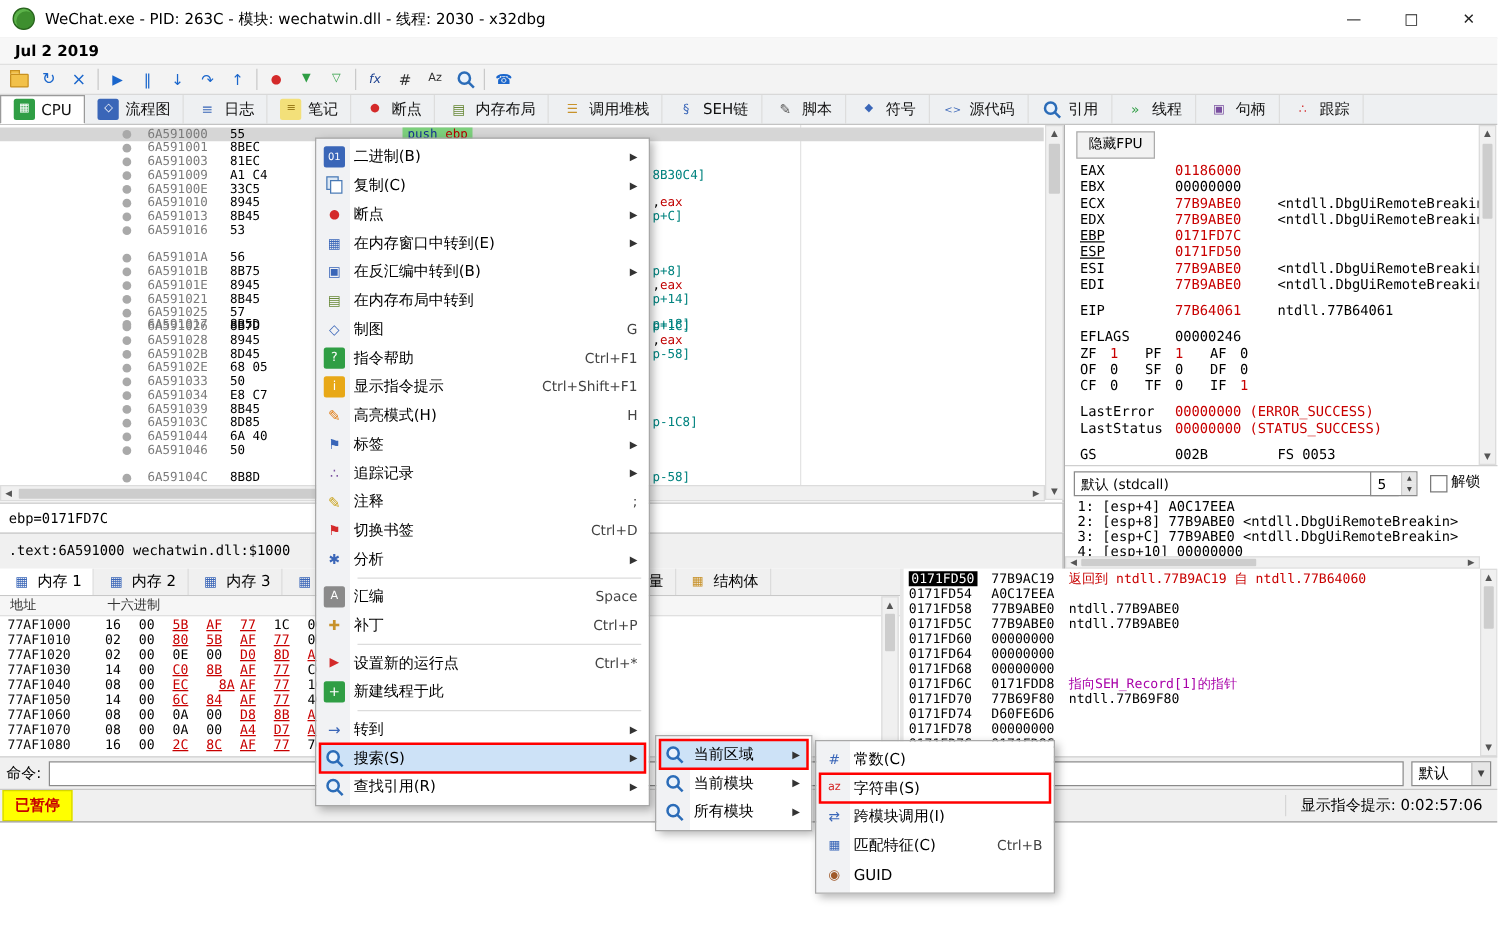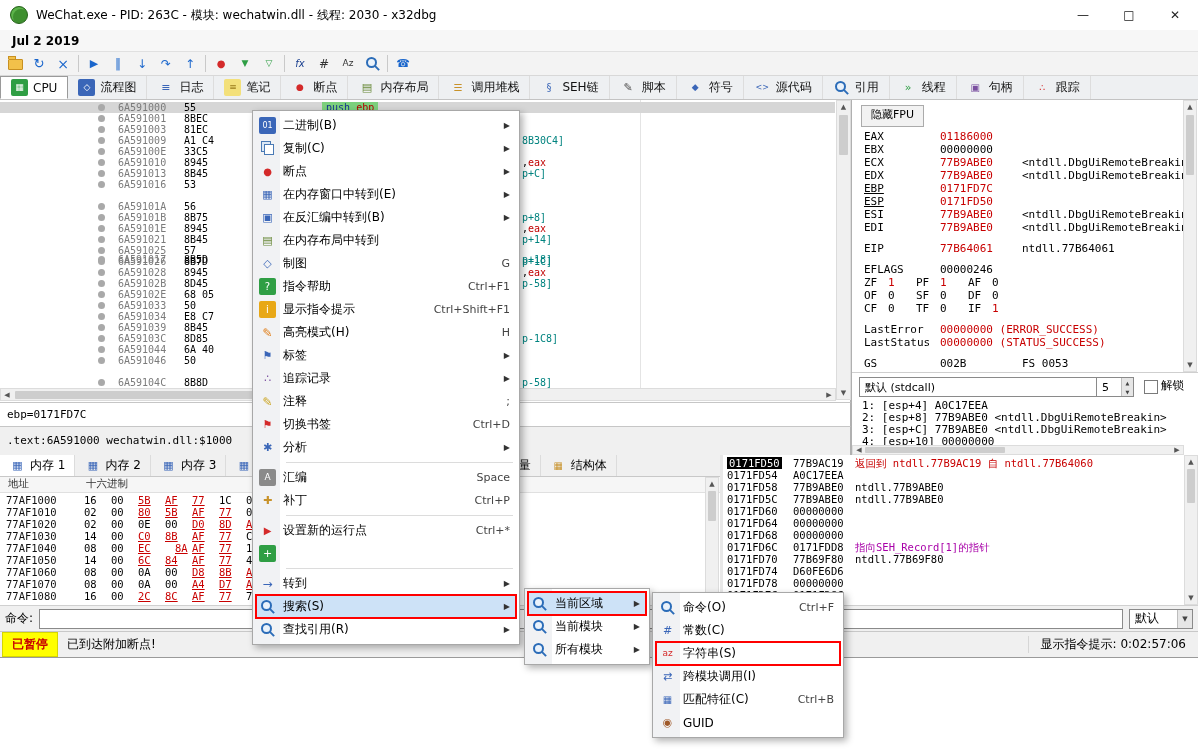--- a/index.html
+++ b/index.html
@@ -697,21 +697,20 @@
   <span>命令:</span>
   <input id="cmd-input" value="" style="">
   <div id="cmd-combo">
     <span class="cc-text">默认</span>
     <span class="dd-arrow">▼</span>
   </div>
 </div>
 
 <div id="statusbar">
   <span id="status-state">已暂停</span>
-  <span id="status-msg">已到达附加断点!</span>
   <span id="status-time">显示指令提示: 0:02:57:06</span>
 </div>
 <div id="winedge"></div>
 
 <div id="ctx-menu" class="menu">
     <div class="mi">
       <span class="ic" style="color: rgb(255, 255, 255); background: rgb(58, 102, 184); border-radius: 2px; font-size: 8px;">01</span>
       <span class="lbl">二进制(B)</span>
       <span class="arr">▶</span>
     </div>
@@ -796,20 +795,21 @@
       <span class="sc">Ctrl+P</span>
     </div>
     <div class="msep"></div>
     <div class="mi">
       <span class="ic" style="color: rgb(212, 42, 42); font-size: 10px;">▶</span>
       <span class="lbl">设置新的运行点</span>
       <span class="sc">Ctrl+*</span>
     </div>
     <div class="mi">
       <span class="ic" style="color: rgb(255, 255, 255); background: rgb(47, 158, 68); border-radius: 2px; font-size: 11px;">+</span>
+      <span class="lbl">新建线程于此</span>
     </div>
     <div class="msep"></div>
     <div class="mi">
       <span class="ic" style="color: rgb(58, 102, 184); font-size: 12px;">→</span>
       <span class="lbl">转到</span>
       <span class="arr">▶</span>
     </div>
     <div class="mi sel annotated">
       <span class="ic icon-mag"></span>
       <span class="lbl">搜索(S)</span>
@@ -833,25 +833,20 @@
       <span class="arr">▶</span>
     </div>
     <div class="mi">
       <span class="ic icon-mag"></span>
       <span class="lbl">所有模块</span>
       <span class="arr">▶</span>
     </div>
   </div>
 <div id="type-menu" class="menu">
     <div class="mi">
-      <span class="ic icon-mag"></span>
-      <span class="lbl">命令(O)</span>
-      <span class="sc">Ctrl+F</span>
-    </div>
-    <div class="mi">
       <span class="ic" style="color: rgb(58, 102, 184); font-size: 11px;">#</span>
       <span class="lbl">常数(C)</span>
     </div>
     <div class="mi annotated">
       <span class="ic" style="color: rgb(212, 42, 42); font-size: 9px;">az</span>
       <span class="lbl">字符串(S)</span>
     </div>
     <div class="mi">
       <span class="ic" style="color: rgb(58, 102, 184); font-size: 11px;">⇄</span>
       <span class="lbl">跨模块调用(I)</span>

